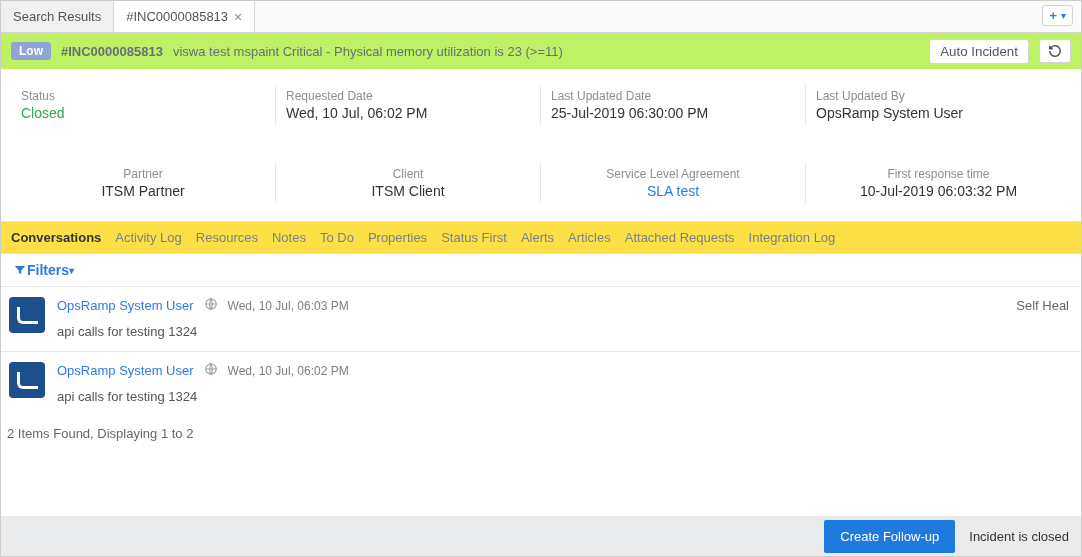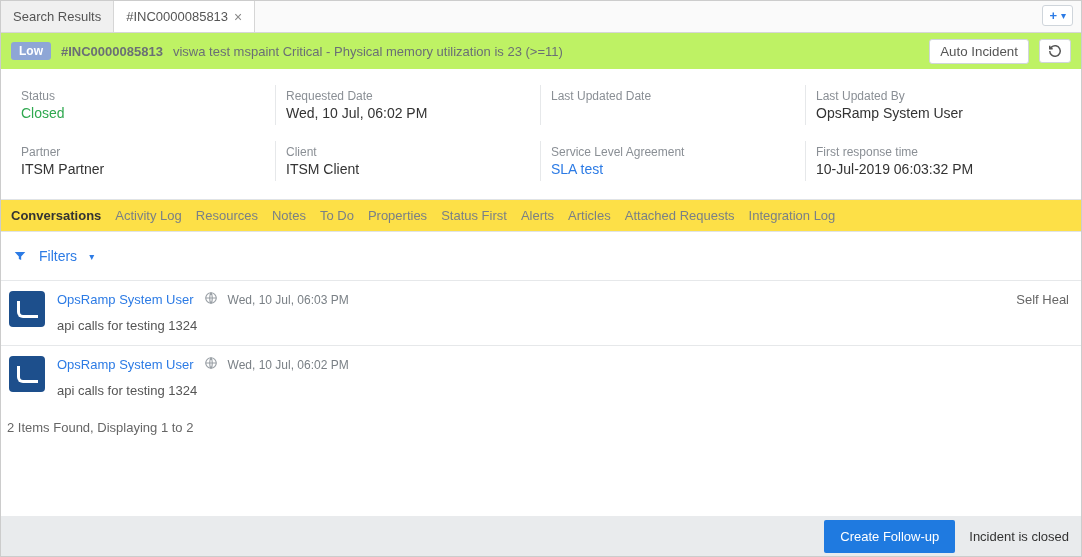--- a/index.html
+++ b/index.html
@@ -90,47 +90,48 @@
       display: grid;
       grid-template-columns: repeat(4, 1fr);
       padding: 16px 10px 8px;
       gap: 0;
     }
     .det-cell {
       padding: 4px 10px;
       border-right: 1px solid #e6e8ea;
     }
     .det-cell:nth-child(4n) { border-right: none; }
-    .det-row2 { margin-top: 16px; }
+    .det-row2 { margin-top: 38px; text-align: center; }
     .det-label { color: #8a8f95; font-size: 12px; margin-bottom: 2px; }
     .det-value { color: #333; font-weight: 400; font-size: 14px; }
     .status-closed { color: #2fa84f; }
     .sla-link { color: #2c7be5; }
 
     .subtabs {
       background: #fde047;
       display: flex;
       gap: 14px;
       padding: 8px 10px;
       font-size: 13px;
       border-top: 1px solid #e0e3e6;
       border-bottom: 1px solid #e0e3e6;
       margin-top: 10px;
     }
     .subtab { color: #7a8086; cursor: pointer; }
     .subtab.active { color: #333; font-weight: 700; }
 
     .filters-row {
-      padding: 16px 12px;
-      display: flex;
-      align-items: center;
-      gap: 12px;
+      padding: 8px 12px;
+      display: flex;
+      align-items: center;
+      gap: 0;
       color: #2c7be5;
       font-size: 14px;
       cursor: pointer;
+      font-weight: bold;
     }
 
     .conv-item {
       border-top: 1px solid #e6e8ea;
       padding: 10px 12px 12px 56px;
       position: relative;
     }
     .conv-avatar {
       position: absolute;
       left: 8px; top: 10px;
@@ -220,20 +221,21 @@
   <div class="det-cell">
     <div class="det-label">Status</div>
     <div class="det-value status-closed">Closed</div>
   </div>
   <div class="det-cell">
     <div class="det-label">Requested Date</div>
     <div class="det-value">Wed, 10 Jul, 06:02 PM</div>
   </div>
   <div class="det-cell">
     <div class="det-label">Last Updated Date</div>
+    <div class="det-value">25-Jul-2019 06:30:00 PM</div>
   </div>
   <div class="det-cell">
     <div class="det-label">Last Updated By</div>
     <div class="det-value">OpsRamp System User</div>
   </div>
 
   <div class="det-cell det-row2">
     <div class="det-label">Partner</div>
     <div class="det-value">ITSM Partner</div>
   </div>

